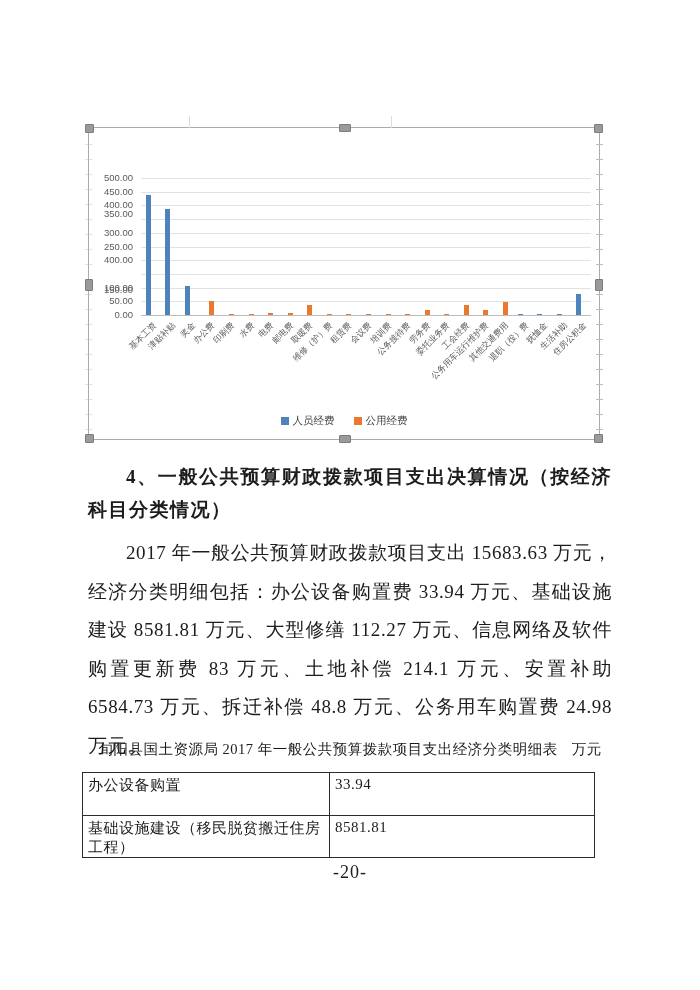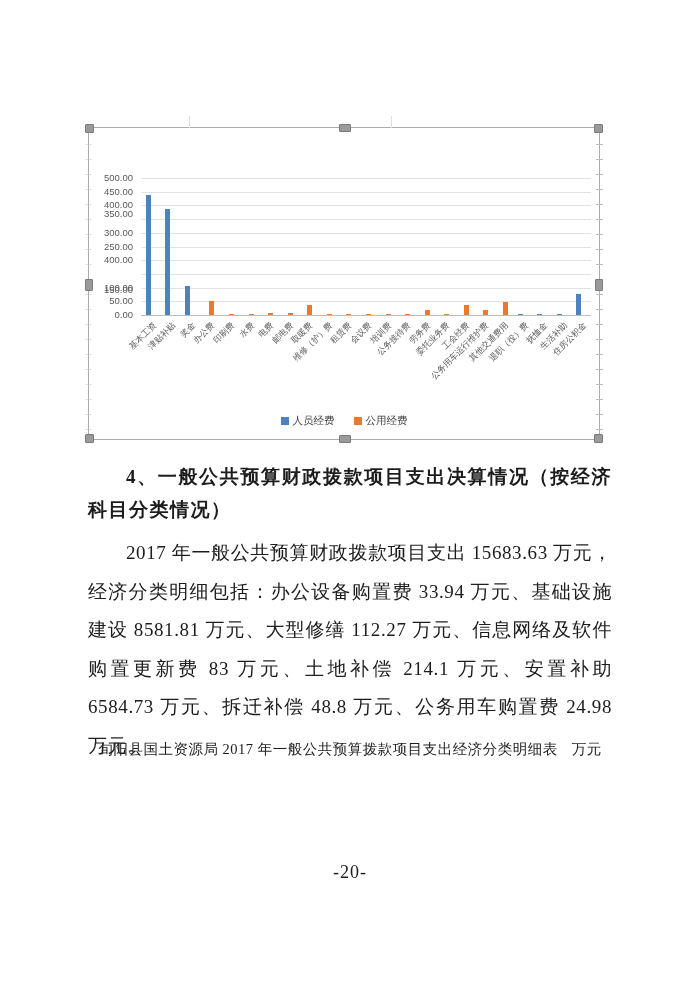--- a/index.html
+++ b/index.html
@@ -163,16 +163,28 @@
   </div>
 
   <div class="doc-heading">4、一般公共预算财政拨款项目支出决算情况（按经济科目分类情况）</div>
 
   <div class="doc-paragraph">2017 年一般公共预算财政拨款项目支出 15683.63 万元，经济分类明细包括：办公设备购置费 33.94 万元、基础设施建设 8581.81 万元、大型修缮 112.27 万元、信息网络及软件购置更新费 83 万元、土地补偿 214.1 万元、安置补助 6584.73 万元、拆迁补偿 48.8 万元、公务用车购置费 24.98 万元。</div>
 
   <div class="table-caption">
     <span>旬阳县国土资源局 2017 年一般公共预算拨款项目支出经济分类明细表</span><span class="unit">万元</span>
   </div>
 
+  <table class="detail-table">
+    <tbody id="table-body">
+        <tr class="r0">
+          <td class="c0">办公设备购置</td>
+          <td>33.94</td>
+        </tr>
+        <tr class="r1">
+          <td class="c0">基础设施建设（移民脱贫搬迁住房工程）</td>
+          <td>8581.81</td>
+        </tr>
+      </tbody>
+  </table>
 
   <div class="page-number">-20-</div>
 
 </div>
 
 </body></html>

